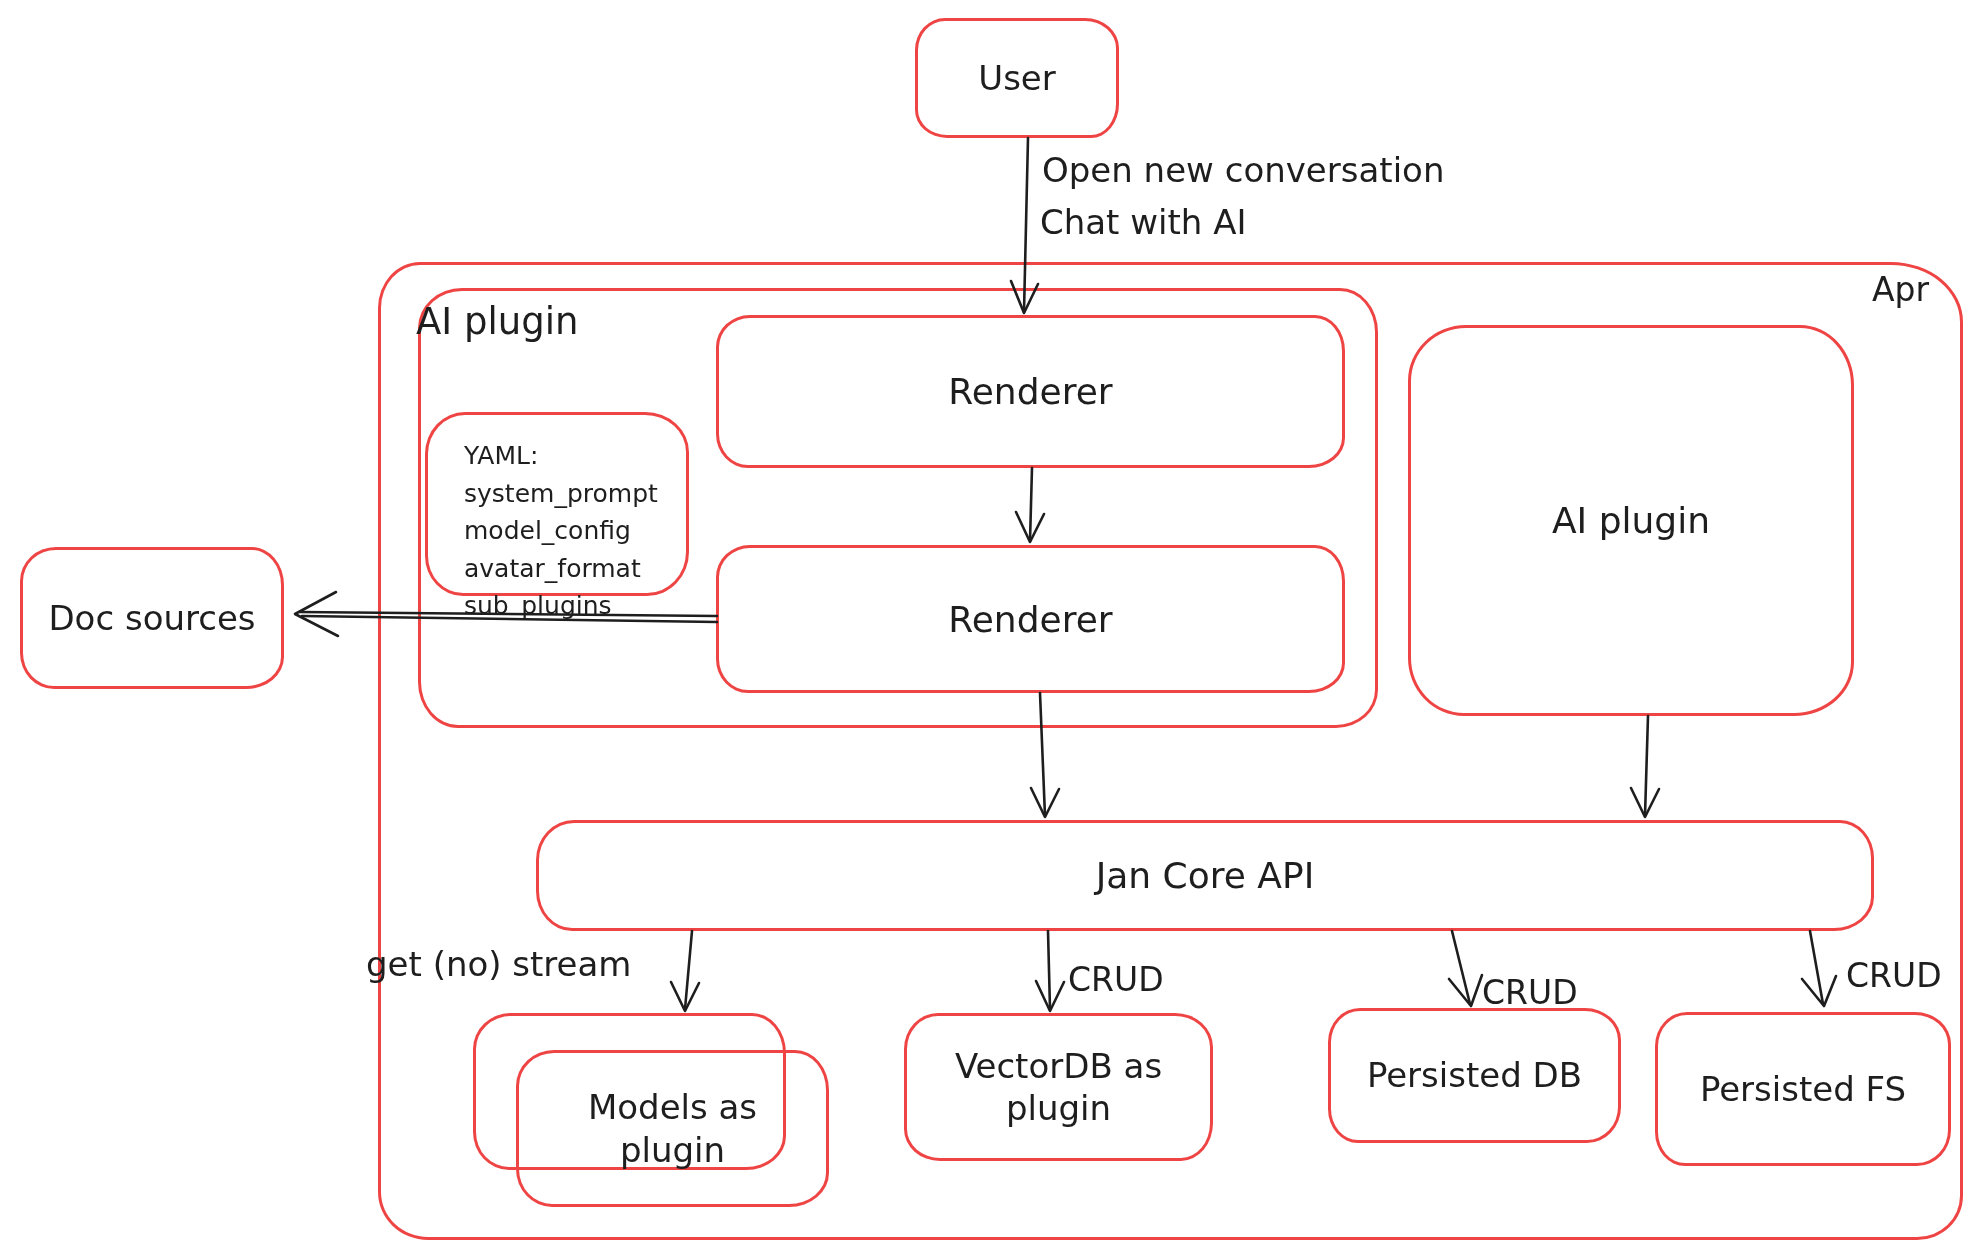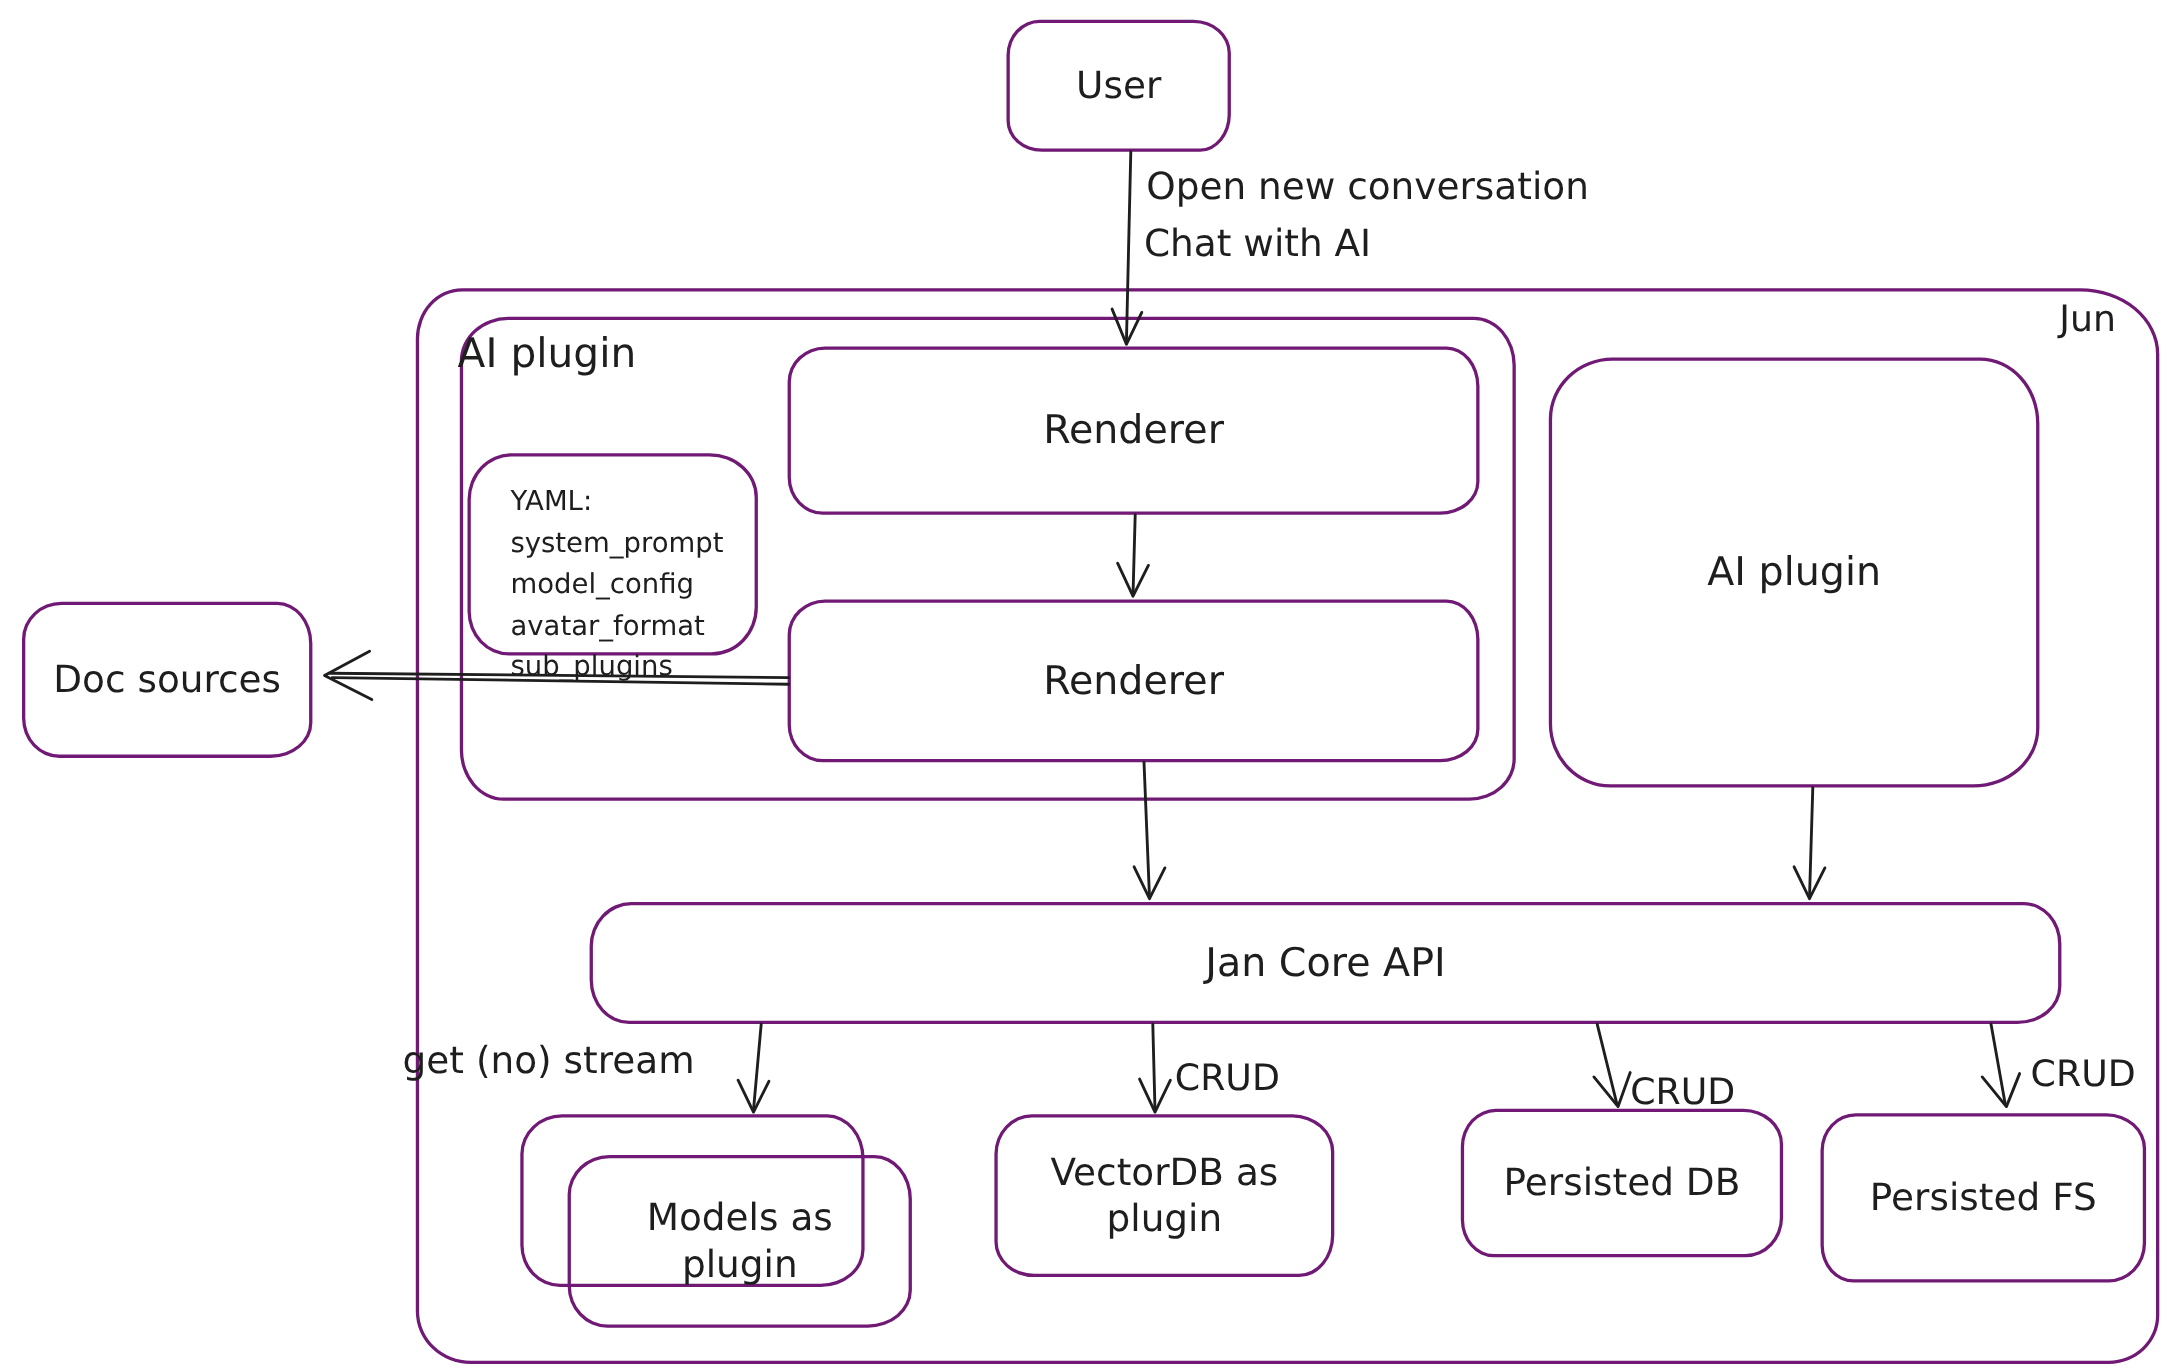--- a/index.html
+++ b/index.html
@@ -6,21 +6,21 @@
   #canvas{
     position:relative;
     width:1981px;height:1246px;
     background:#ffffff;
     font-family:"DejaVu Sans", sans-serif;
     color:#1e1e1e;
     overflow:hidden;
   }
   .box{
     position:absolute;
-    border:3px solid #701a75;
+    border:3px solid #ef4444;
     background:transparent;
     box-sizing:border-box;
     display:flex;align-items:center;justify-content:center;
     text-align:center;
   }
   .box .lbl{ line-height:1.25; }
   .title-lg{ font-size:36px; }
   .title-md{ font-size:34px; }
   .floating{ position:absolute; white-space:nowrap; }
   #jan-outer{ border-radius:42px 72px 46px 50px / 46px 60px 44px 48px; }
@@ -37,21 +37,21 @@
   #yaml-box{ justify-content:flex-start; align-items:flex-start; }
   .yaml-lines{ padding:22px 10px 10px 36px; font-size:25px; line-height:1.5; text-align:left; }
   #arrows{ position:absolute; left:0; top:0; pointer-events:none; }
 </style>
 </head>
 <body>
 
 <div id="canvas">
 
   <div class="box" id="jan-outer" style="left:378px;top:262px;width:1585px;height:978px;"></div>
-  <div class="floating" style="left:1872px;top:270px;font-size:33px;">Jun</div>
+  <div class="floating" style="left:1872px;top:270px;font-size:33px;">Apr</div>
 
   <div class="box" id="ai-plugin-container" style="left:418px;top:288px;width:960px;height:440px;"></div>
   <div class="floating" style="left:416px;top:300px;font-size:37px;">AI plugin</div>
 
   <div class="box" id="yaml-box" style="left:425px;top:412px;width:264px;height:184px;">
     <div class="yaml-lines">
       <div>YAML:</div>
       <div>system_prompt</div>
       <div>model_config</div>
       <div>avatar_format</div>

